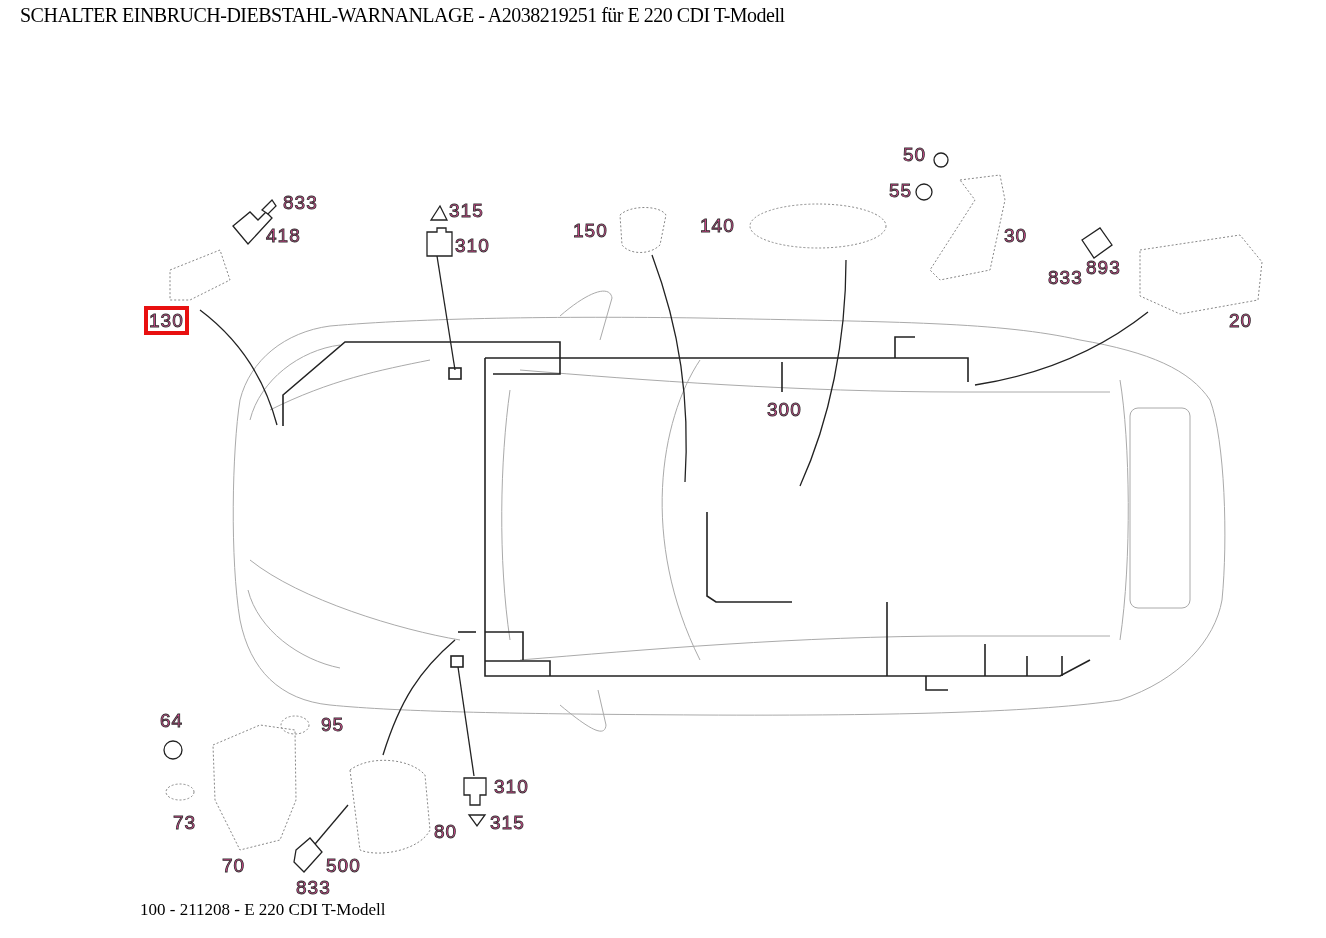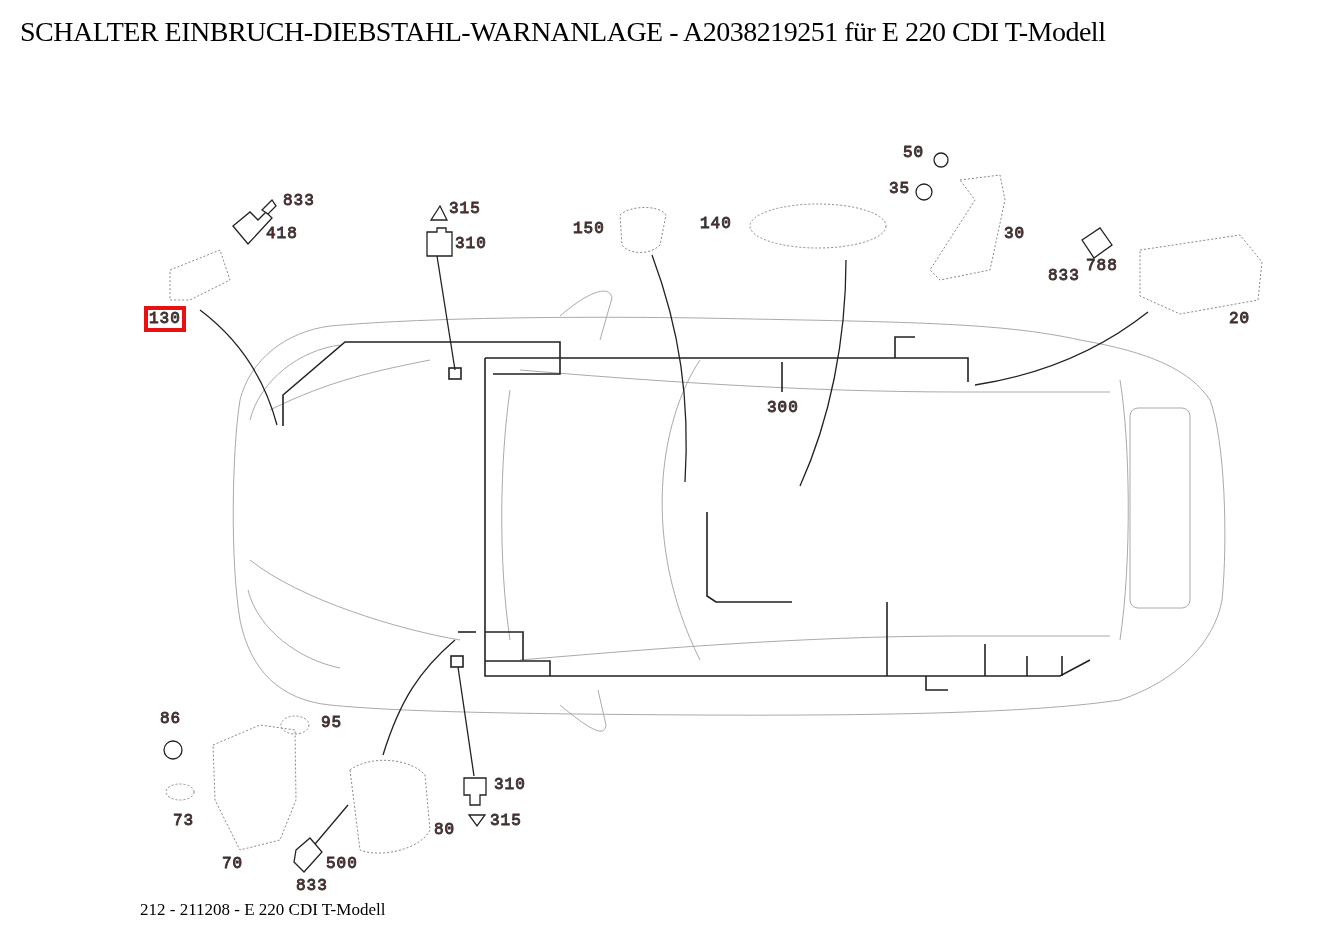--- a/index.html
+++ b/index.html
@@ -1,20 +1,20 @@
 <!DOCTYPE html>
 <html><head>
 <meta charset="utf-8">
 <style>
   html, body { margin:0; padding:0; background:#ffffff; }
   body { width:1326px; height:938px; position:relative; overflow:hidden; font-family:"Liberation Serif","DejaVu Serif",serif; }
-  .title { position:absolute; left:20px; top:16px; font-size:28px; color:#000; letter-spacing:-0.5px; white-space:nowrap; }
+  .title { position:absolute; left:20px; top:4px; font-size:20px; color:#000; letter-spacing:-0.5px; white-space:nowrap; }
   .footer { position:absolute; left:140px; top:900px; font-size:17px; color:#000; white-space:nowrap; }
   svg.diagram { position:absolute; left:0; top:0; }
-  .lbl { position:absolute; font-family:Liberation Mono, monospace; font-size:16px; color:#7f1d1d; -webkit-text-stroke:0.9px #333; letter-spacing:1px; cursor:pointer; line-height:1; }
+  .lbl { position:absolute; font-family:Liberation Sans, sans-serif; font-size:19px; color:#ec4899; -webkit-text-stroke:0.9px #333; letter-spacing:1px; cursor:pointer; line-height:1; }
   .highlight { outline:4px solid #e81010; outline-offset:1px; }
 </style>
 </head>
 <body>
 
 <div class="title">SCHALTER EINBRUCH-DIEBSTAHL-WARNANLAGE - A2038219251 für E 220 CDI T-Modell</div>
 
 <svg class="diagram" width="1326" height="938" viewBox="0 0 1326 938">
   <g fill="none" stroke="#aaa" stroke-width="1">
     <path d="M330,326 C420,318 560,316 700,318 C900,322 1000,322 1080,340 C1150,352 1190,370 1210,400 C1225,440 1228,540 1222,600 C1215,640 1180,680 1120,700 C1040,712 900,716 700,715 C520,714 400,712 330,705 C280,700 250,670 240,620 C230,560 232,450 240,400 C250,360 285,332 330,326 Z"></path>
@@ -87,29 +87,29 @@
 </svg>
 
 <div class="lbl" style="left:283px;top:193px">833</div>
 <div class="lbl" style="left:266px;top:226px">418</div>
 <div class="lbl highlight" style="left:149px;top:311px">130</div>
 <div class="lbl" style="left:449px;top:201px">315</div>
 <div class="lbl" style="left:455px;top:236px">310</div>
 <div class="lbl" style="left:573px;top:221px">150</div>
 <div class="lbl" style="left:700px;top:216px">140</div>
 <div class="lbl" style="left:903px;top:145px">50</div>
-<div class="lbl" style="left:889px;top:181px">35</div>
+<div class="lbl" style="left:889px;top:181px">55</div>
 <div class="lbl" style="left:1004px;top:226px">30</div>
-<div class="lbl" style="left:1086px;top:258px">788</div>
+<div class="lbl" style="left:1086px;top:258px">893</div>
 <div class="lbl" style="left:1048px;top:268px">833</div>
 <div class="lbl" style="left:1229px;top:311px">20</div>
 <div class="lbl" style="left:767px;top:400px">300</div>
-<div class="lbl" style="left:160px;top:711px">86</div>
+<div class="lbl" style="left:160px;top:711px">64</div>
 <div class="lbl" style="left:321px;top:715px">95</div>
 <div class="lbl" style="left:173px;top:813px">73</div>
 <div class="lbl" style="left:222px;top:856px">70</div>
 <div class="lbl" style="left:326px;top:856px">500</div>
 <div class="lbl" style="left:296px;top:878px">833</div>
 <div class="lbl" style="left:434px;top:822px">80</div>
 <div class="lbl" style="left:494px;top:777px">310</div>
 <div class="lbl" style="left:490px;top:813px">315</div>
 
-<div class="footer">212 - 211208 - E 220 CDI T-Modell</div>
+<div class="footer">100 - 211208 - E 220 CDI T-Modell</div>
 
 </body></html>

